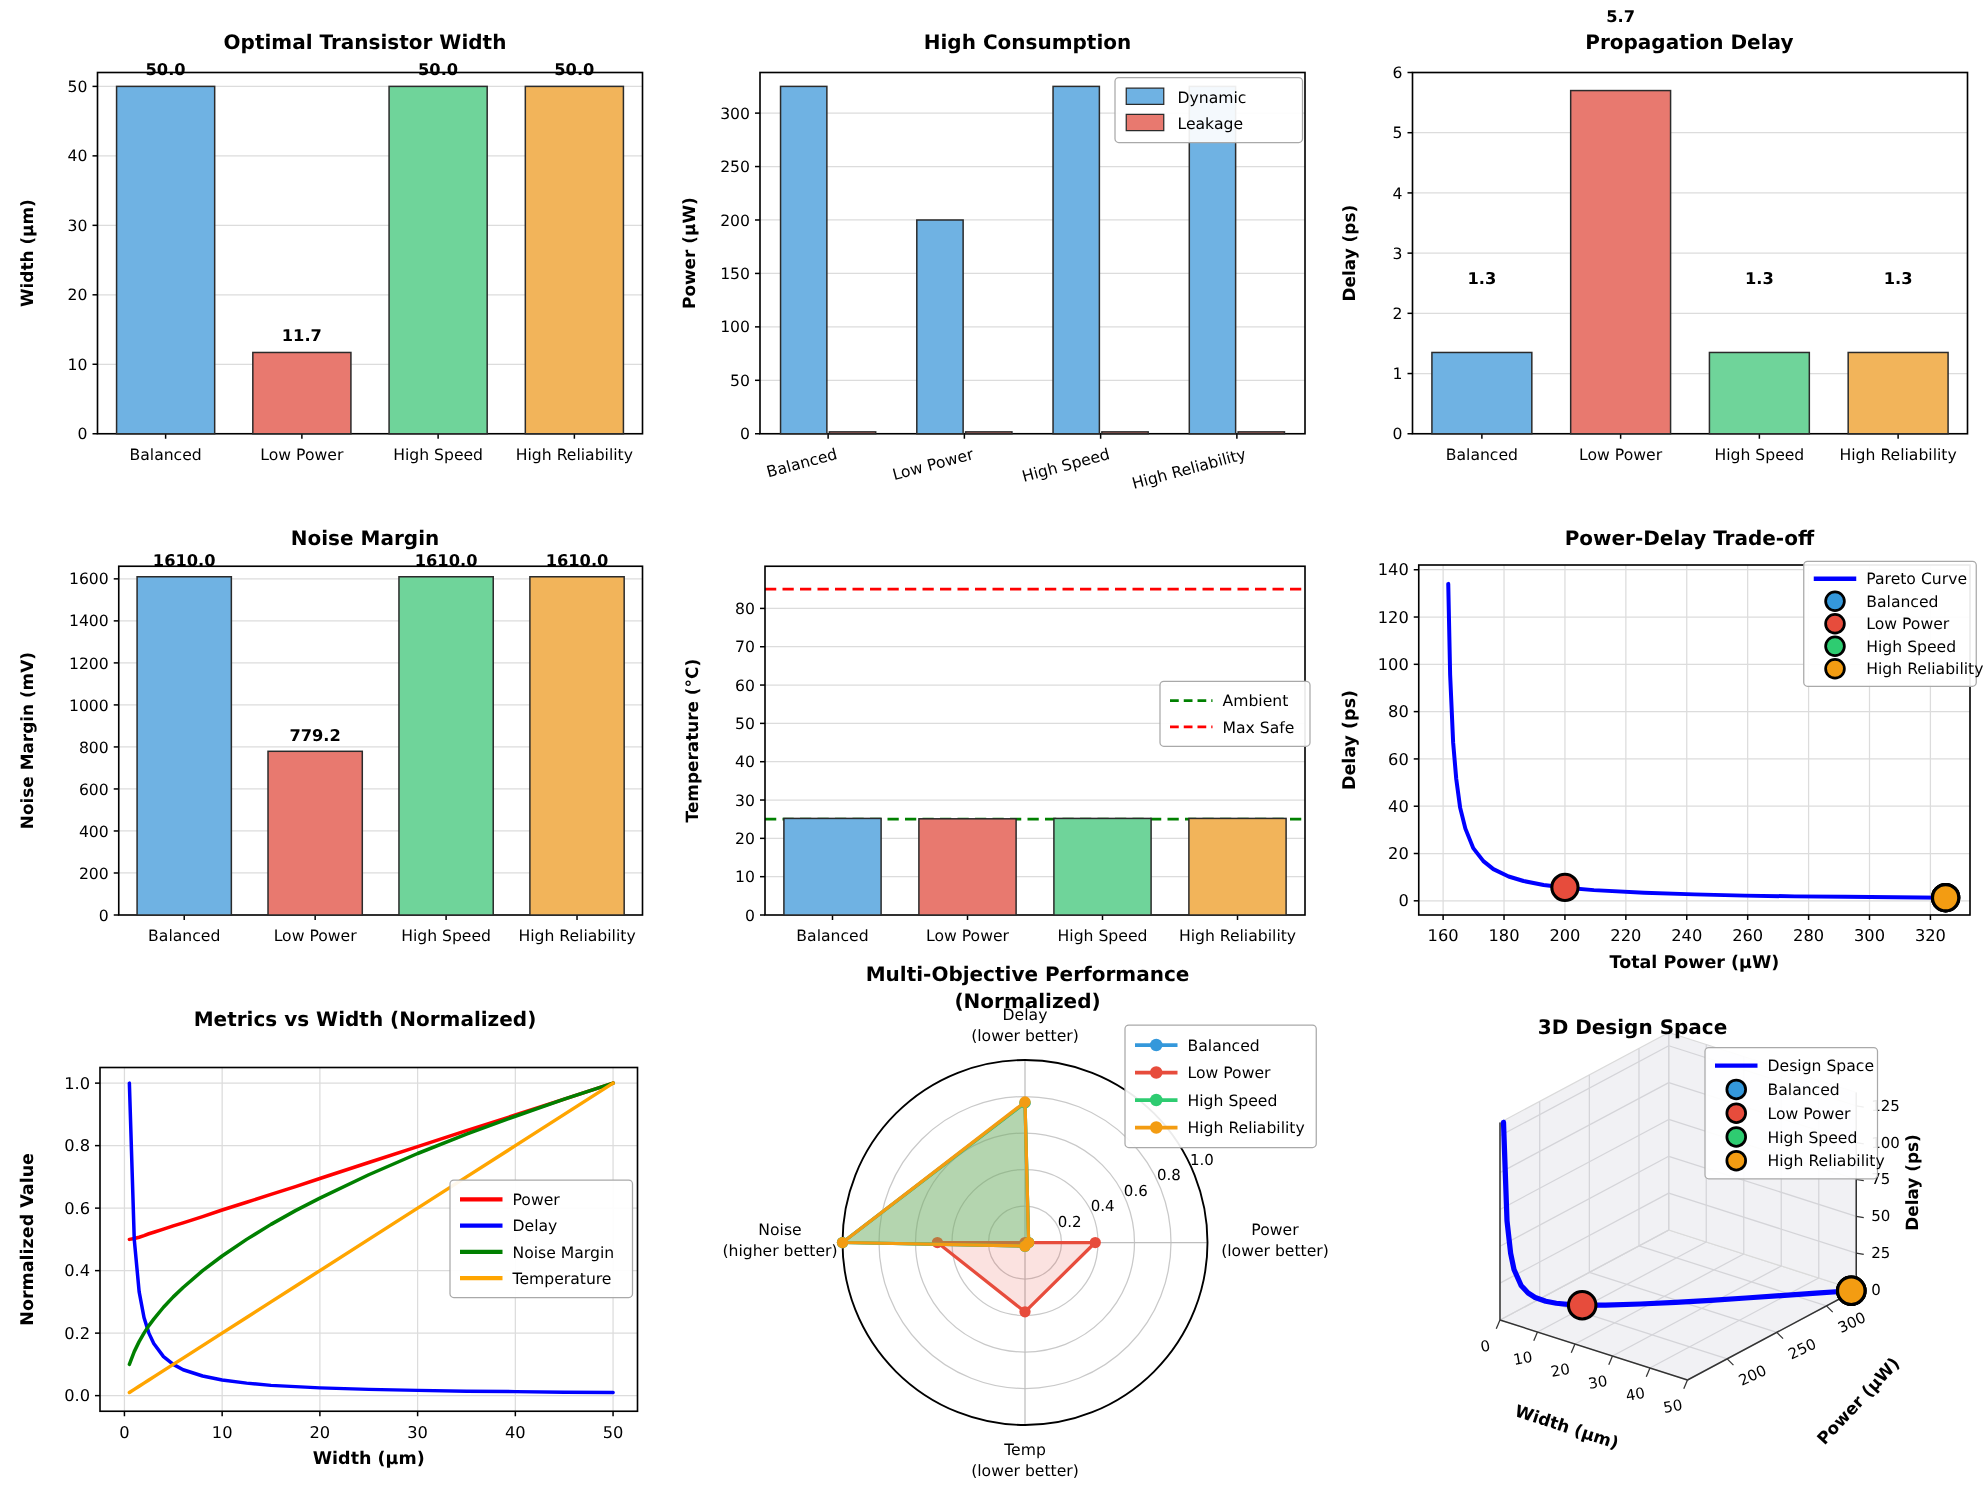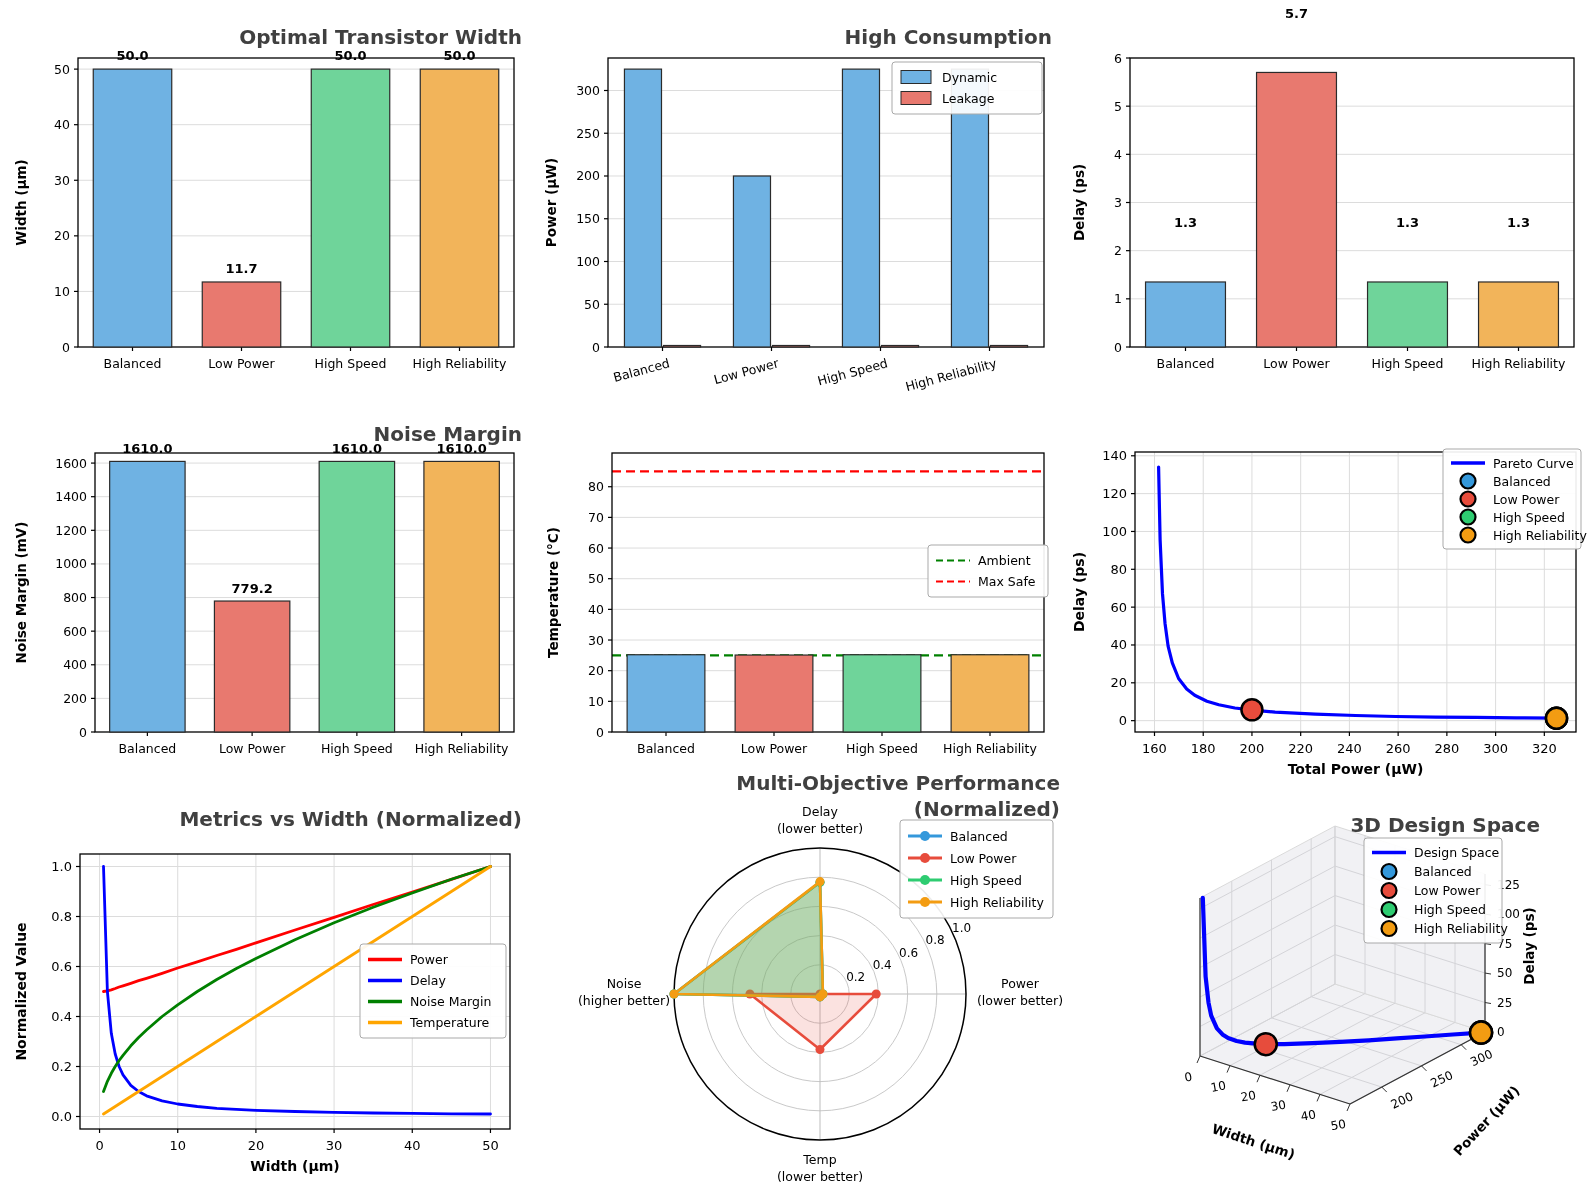--- a/index.html
+++ b/index.html
@@ -1,22 +1,22 @@
 <!DOCTYPE html>
 <html><head>
 <meta charset="utf-8">
 <style>
   html,body{margin:0;padding:0;background:#fff;}
   .fig{position:relative;width:1589px;height:1192px;background:#fff;
        display:grid;grid-template-columns:530px 530px 529px;grid-template-rows:397px 397px 398px;
        font-family:"DejaVu Sans",sans-serif;}
   .cell{position:relative;margin:0;overflow:visible;}
   .cell svg{position:absolute;left:0;top:0;overflow:visible;}
-  .chart-title{position:absolute;top:24px;left:62px;right:8px;text-align:right;
-       font-family:"DejaVu Sans",sans-serif;font-weight:700;font-size:20px;color:#404040;
+  .chart-title{position:absolute;top:24px;left:62px;right:8px;text-align:center;
+       font-family:"DejaVu Sans",sans-serif;font-weight:700;font-size:16px;color:#000000;
        white-space:pre-line;line-height:1.3;pointer-events:none;z-index:5;}
   .t-radar{top:-24px;left:54px;right:0;}
   .t-3d{top:18px;left:12px;right:49px;}
   .t-metrics{top:12px;}
   text{font-family:"DejaVu Sans",sans-serif;}
 </style>
 </head>
 <body>
 
 <div class="fig">
@@ -156,20 +156,21 @@
           <rect x="196.54" y="72.44999999999999" width="79.92" height="274.55" fill="#E8796F" stroke="#2B2B2B" stroke-width="1.2"></rect>
           <rect x="307.54" y="281.975" width="79.92" height="65.02499999999998" fill="#6FD49A" stroke="#2B2B2B" stroke-width="1.2"></rect>
           <rect x="418.54" y="281.975" width="79.92" height="65.02499999999998" fill="#F2B45A" stroke="#2B2B2B" stroke-width="1.2"></rect>
         </g>
         <text x="125.5" y="227.39999999999998" font-size="13" font-weight="700" text-anchor="middle" fill="#000">1.3</text>
         <text x="236.5" y="17.875" font-size="13" font-weight="700" text-anchor="middle" fill="#000">5.7</text>
         <text x="347.5" y="227.39999999999998" font-size="13" font-weight="700" text-anchor="middle" fill="#000">1.3</text>
         <text x="458.5" y="227.39999999999998" font-size="13" font-weight="700" text-anchor="middle" fill="#000">1.3</text>
         <text x="24" y="202.5" font-size="13.5" font-weight="700" text-anchor="middle" fill="#000" transform="rotate(-90 24 202.5)">Delay (ps)</text>
       </svg>
+    <div class="chart-title">Propagation Delay</div>
   </figure>
   <figure class="cell">
     <svg id="svg-noise" viewBox="0 0 529 397" width="529" height="397">
         <g>
           <line x1="95" y1="301.3855421686747" x2="514" y2="301.3855421686747" stroke="#DCDCDC" stroke-width="1"></line>
           <line x1="95" y1="267.7710843373494" x2="514" y2="267.7710843373494" stroke="#DCDCDC" stroke-width="1"></line>
           <line x1="95" y1="234.1566265060241" x2="514" y2="234.1566265060241" stroke="#DCDCDC" stroke-width="1"></line>
           <line x1="95" y1="200.5421686746988" x2="514" y2="200.5421686746988" stroke="#DCDCDC" stroke-width="1"></line>
           <line x1="95" y1="166.9277108433735" x2="514" y2="166.9277108433735" stroke="#DCDCDC" stroke-width="1"></line>
           <line x1="95" y1="133.3132530120482" x2="514" y2="133.3132530120482" stroke="#DCDCDC" stroke-width="1"></line>
@@ -344,20 +345,21 @@
           <circle cx="408" cy="84" r="7.5" fill="#3498DB" stroke="#000" stroke-width="2.2"></circle>
           <text x="433" y="88.5" font-size="12.5" font-weight="400" text-anchor="start" fill="#000">Balanced</text>
           <circle cx="408" cy="102" r="7.5" fill="#E74C3C" stroke="#000" stroke-width="2.2"></circle>
           <text x="433" y="106.5" font-size="12.5" font-weight="400" text-anchor="start" fill="#000">Low Power</text>
           <circle cx="408" cy="120" r="7.5" fill="#2ECC71" stroke="#000" stroke-width="2.2"></circle>
           <text x="433" y="124.5" font-size="12.5" font-weight="400" text-anchor="start" fill="#000">High Speed</text>
           <circle cx="408" cy="138" r="7.5" fill="#F39C12" stroke="#000" stroke-width="2.2"></circle>
           <text x="433" y="142.5" font-size="12.5" font-weight="400" text-anchor="start" fill="#000">High Reliability</text>
         </g>
       </svg>
+    <div class="chart-title">Power-Delay Trade-off</div>
   </figure>
   <figure class="cell">
     <svg id="svg-metrics" viewBox="0 0 529 398" width="529" height="398">
         <g>
           <line x1="99.54545454545455" y1="60" x2="99.54545454545455" y2="335" stroke="#DCDCDC" stroke-width="1"></line>
           <line x1="177.72727272727272" y1="60" x2="177.72727272727272" y2="335" stroke="#DCDCDC" stroke-width="1"></line>
           <line x1="255.9090909090909" y1="60" x2="255.9090909090909" y2="335" stroke="#DCDCDC" stroke-width="1"></line>
           <line x1="334.0909090909091" y1="60" x2="334.0909090909091" y2="335" stroke="#DCDCDC" stroke-width="1"></line>
           <line x1="412.27272727272725" y1="60" x2="412.27272727272725" y2="335" stroke="#DCDCDC" stroke-width="1"></line>
           <line x1="490.4545454545455" y1="60" x2="490.4545454545455" y2="335" stroke="#DCDCDC" stroke-width="1"></line>

